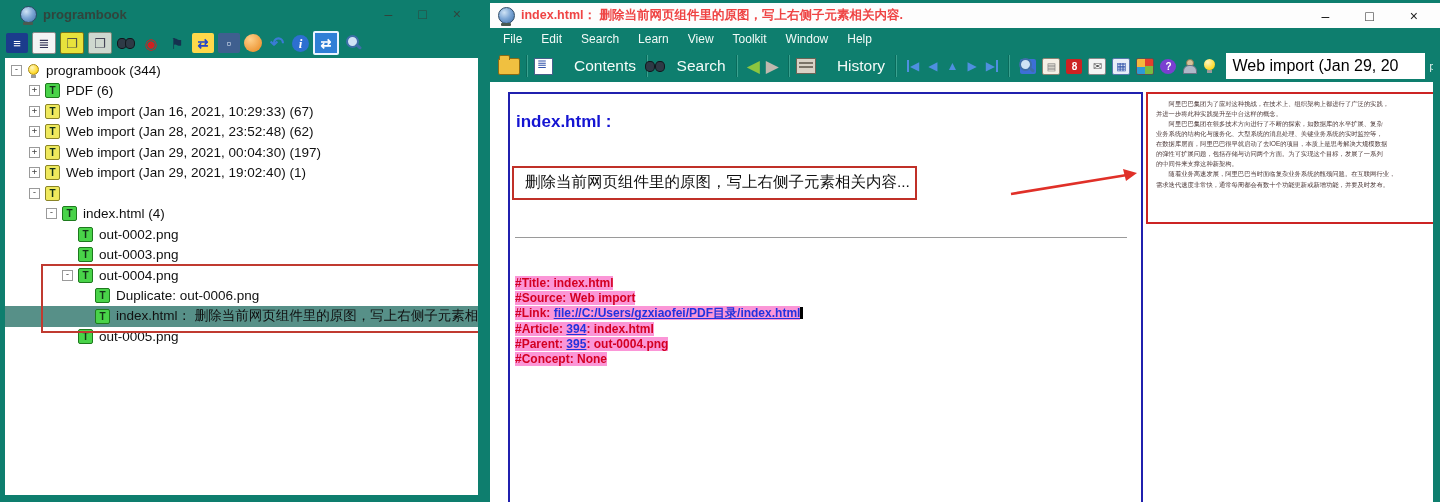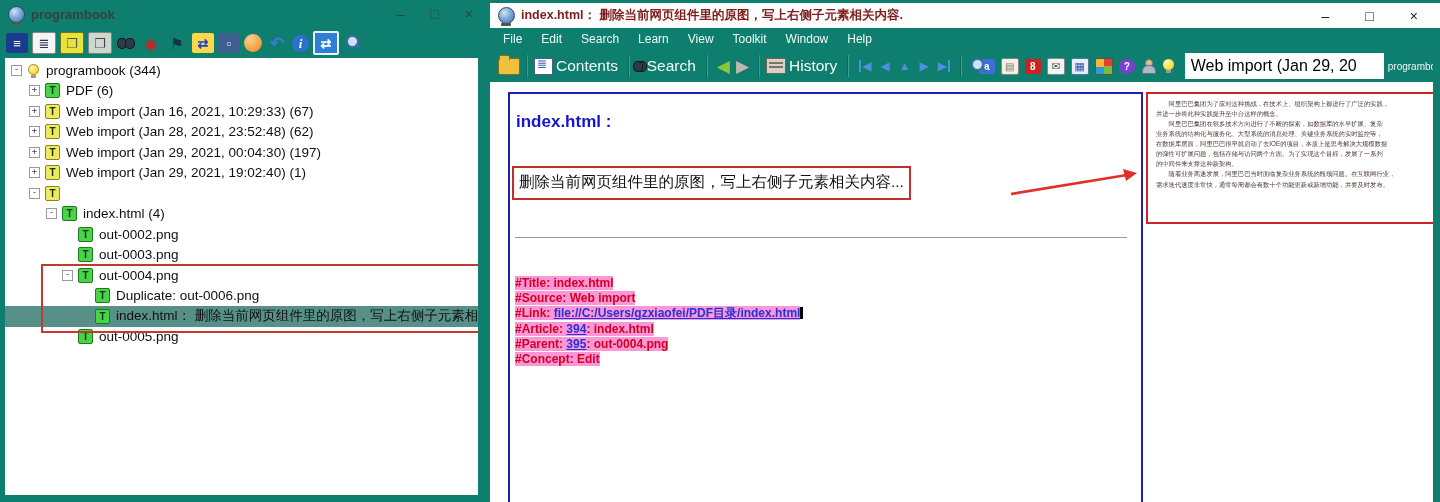--- a/index.html
+++ b/index.html
@@ -1,21 +1,21 @@
 <!DOCTYPE html>
 <html><head>
 <meta charset="utf-8">
 <style>
   html,body{margin:0;padding:0;background:#ddd;}
   .stage{position:relative;width:1440px;height:502px;overflow:hidden;background:#fff;
          font-family:"Liberation Sans",sans-serif;-webkit-font-smoothing:antialiased;}
 
   
   .win-left{position:absolute;left:0;top:0;width:487px;height:502px;background:#0e7e6e;}
-  .lw-titlebar{position:absolute;left:0;top:0;right:0;height:28px;display:flex;align-items:center;padding:0 8px;}
+  .lw-titlebar{position:absolute;left:0;top:0;right:0;height:28px;display:flex;align-items:center;padding:0 20px;}
   .lw-title{font-size:13px;font-weight:bold;color:#31443c;margin-left:6px;flex:1;}
   .win-btns{display:flex;gap:26px;margin-right:6px;}
   .win-btn{font-size:14px;color:#31443c;line-height:1;cursor:default;}
   .globe-ico{width:15px;height:15px;border-radius:50%;
     background:radial-gradient(circle at 35% 30%,#cfe3f5 0%,#7fa8d6 45%,#3c6ea8 100%);
     border:1px solid #2c4a66;position:relative;flex:none;}
   .globe-ico::after{content:"";position:absolute;left:2px;bottom:-3px;width:10px;height:3px;background:#4a5a50;border-radius:1px;}
 
   .lw-toolbar{position:absolute;left:0;top:28px;right:0;height:30px;display:flex;align-items:center;gap:4px;padding:0 6px;}
   .tbi{width:22px;height:20px;display:flex;align-items:center;justify-content:center;
@@ -51,27 +51,27 @@
   .bulb-ico{width:13px;height:13px;margin-right:6px;flex:none;position:relative;}
   .bulb-ico::before{content:"";position:absolute;left:1px;top:0;width:11px;height:11px;border-radius:50%;
      background:radial-gradient(circle at 35% 30%,#fff7c0,#ffd826 70%,#d9a51a);border:1px solid #a98a16;box-sizing:border-box;}
   .bulb-ico::after{content:"";position:absolute;left:4px;bottom:-1px;width:5px;height:3px;background:#9a9a9a;}
   .trow.sel{background:#579088;}
   .red-annot-left{position:absolute;left:36px;top:206px;right:-3px;height:65px;border:2px solid #c03a30;pointer-events:none;}
 
   
   .win-right{position:absolute;left:487px;top:0;width:953px;height:502px;background:#0e7e6e;}
   .rw-titlebar{position:absolute;left:3px;top:3px;right:0;height:25px;background:#fdfdfd;display:flex;align-items:center;padding:0 8px;}
-  .rw-title{font-size:12.5px;font-weight:bold;color:#7f1d1d;margin-left:6px;flex:1;white-space:nowrap;overflow:hidden;}
+  .rw-title{font-size:12.5px;font-weight:bold;color:#ef4444;margin-left:6px;flex:1;white-space:nowrap;overflow:hidden;}
   .rw-titlebar .win-btn{color:#222;}
   .rw-menubar{position:absolute;left:3px;top:28px;right:0;height:22px;display:flex;align-items:center;gap:19px;padding-left:13px;text-align:right;}
   .menu-item{font-size:12px;color:#f2faf7;cursor:default;}
   .rw-toolbar{position:absolute;left:3px;top:50px;right:0;height:32px;display:flex;align-items:center;padding-left:8px;}
   .tsep{width:1px;height:22px;background:#0a6b5c;border-right:1px solid #3aa290;margin:0 6px;flex:none;}
-  .tlabel{color:#f4fbf8;font-size:15.5px;margin-left:3px;margin-right:4px;}
+  .tlabel{color:#f4fbf8;font-size:15.5px;margin-left:21px;margin-right:4px;}
   .folder-ico{width:20px;height:15px;background:#f0c040;border:1px solid #8a6a14;border-radius:2px;position:relative;flex:none;}
   .folder-ico::before{content:"";position:absolute;left:0;top:-4px;width:9px;height:4px;background:#f0c040;border:1px solid #8a6a14;border-bottom:none;border-radius:2px 2px 0 0;}
   .cont-ico{width:17px;height:15px;background:#fff;border:1px solid #47608a;position:relative;flex:none;}
   .cont-ico::before{content:"≣";position:absolute;left:2px;top:-2px;font-size:12px;color:#3355aa;}
   .hist-ico{width:18px;height:14px;background:#d8d2c6;border:1px solid #6a6456;position:relative;flex:none;}
   .hist-ico::before{content:"";position:absolute;left:2px;top:3px;right:2px;height:2px;background:#7a7468;box-shadow:0 4px 0 #7a7468;}
   .blockarrow{font-size:17px;line-height:1;margin:0 3px;flex:none;}
   .blockarrow.green{color:#8cc63f;} .blockarrow.gray{color:#c0b8ae;}
   .nav{display:flex;align-items:center;gap:9px;margin:0 4px;}
   .nav span{color:#4f8fe0;font-size:12px;line-height:1;}
@@ -91,21 +91,21 @@
   .bulb-sm{width:13px;height:14px;position:relative;margin:0 4px;flex:none;}
   .bulb-sm::before{content:"";position:absolute;left:1px;top:0;width:11px;height:11px;border-radius:50%;background:radial-gradient(circle at 35% 30%,#fff7c0,#ffd826 70%,#d9a51a);}
   .bulb-sm::after{content:"";position:absolute;left:4px;bottom:0;width:5px;height:3px;background:#9a9a9a;}
   .combo{width:193px;height:26px;background:#fff;margin-left:6px;display:flex;align-items:center;padding-left:6px;
          font-size:16px;color:#000;white-space:nowrap;overflow:hidden;flex:none;}
   .coll-label{font-size:10px;color:#eaf6f2;margin-left:4px;white-space:nowrap;overflow:hidden;}
 
   .rw-content{position:absolute;left:3px;top:82px;right:7px;bottom:0;background:#fff;overflow:hidden;}
   .element-box{position:absolute;left:18px;top:10px;width:631px;height:600px;border:2px solid #2020ae;background:#fff;}
   .el-heading{position:absolute;left:6px;top:18px;font-size:17px;font-weight:bold;color:#1414d2;}
-  .el-redbox{position:absolute;left:2px;top:72px;border:2px solid #c03028;padding:4px 5px 5px 5px;
+  .el-redbox{position:absolute;left:2px;top:72px;border:2px solid #c03028;padding:4px 5px 5px 11px;
              font-size:15.5px;color:#111;white-space:nowrap;}
   .el-hr{position:absolute;left:5px;top:143px;width:612px;border-top:1px solid #9a9a9a;}
   .el-meta{position:absolute;left:5px;top:182px;font-size:12px;line-height:15.2px;font-weight:600;color:#d40022;}
   .el-meta .hl{background:#fb96d7;}
   .el-meta a{color:#2233dd;text-decoration:underline;cursor:pointer;}
   .caret{display:inline-block;width:3px;height:12px;background:#000;vertical-align:-2px;}
 
   .arrow-svg{position:absolute;left:515px;top:84px;width:140px;height:36px;overflow:visible;}
 
   .thumb{position:absolute;left:656px;top:10px;width:269px;height:118px;border:2px solid #cc2424;background:#fff;
@@ -288,21 +288,21 @@
       <div class="element-box">
         <div class="el-heading">index.html :</div>
         <div class="el-redbox">删除当前网页组件里的原图，写上右侧子元素相关内容...</div>
         <div class="el-hr"></div>
         <div class="el-meta">
           <div><span class="hl">#Title: index.html</span></div>
           <div><span class="hl">#Source: Web import</span></div>
           <div><span class="hl"><span>#Link: </span><a>file://C:/Users/gzxiaofei/PDF目录/index.html</a></span><span class="caret"></span></div>
           <div><span class="hl"><span>#Article: </span><a>394</a><span>: index.html</span></span></div>
           <div><span class="hl"><span>#Parent: </span><a>395</a><span>: out-0004.png</span></span></div>
-          <div><span class="hl">#Concept: Edit</span></div>
+          <div><span class="hl">#Concept: None</span></div>
         </div>
       </div>
 
       <svg class="arrow-svg" viewBox="0 0 140 36">
         <line x1="6" y1="28" x2="122" y2="9" stroke="#e03028" stroke-width="2.6"></line>
         <polygon points="132,7 118,3 121,15" fill="#e03028"></polygon>
       </svg>
 
       <div class="thumb">
         <div>　　阿里巴巴集团为了应对这种挑战，在技术上、组织架构上都进行了广泛的实践，</div>

